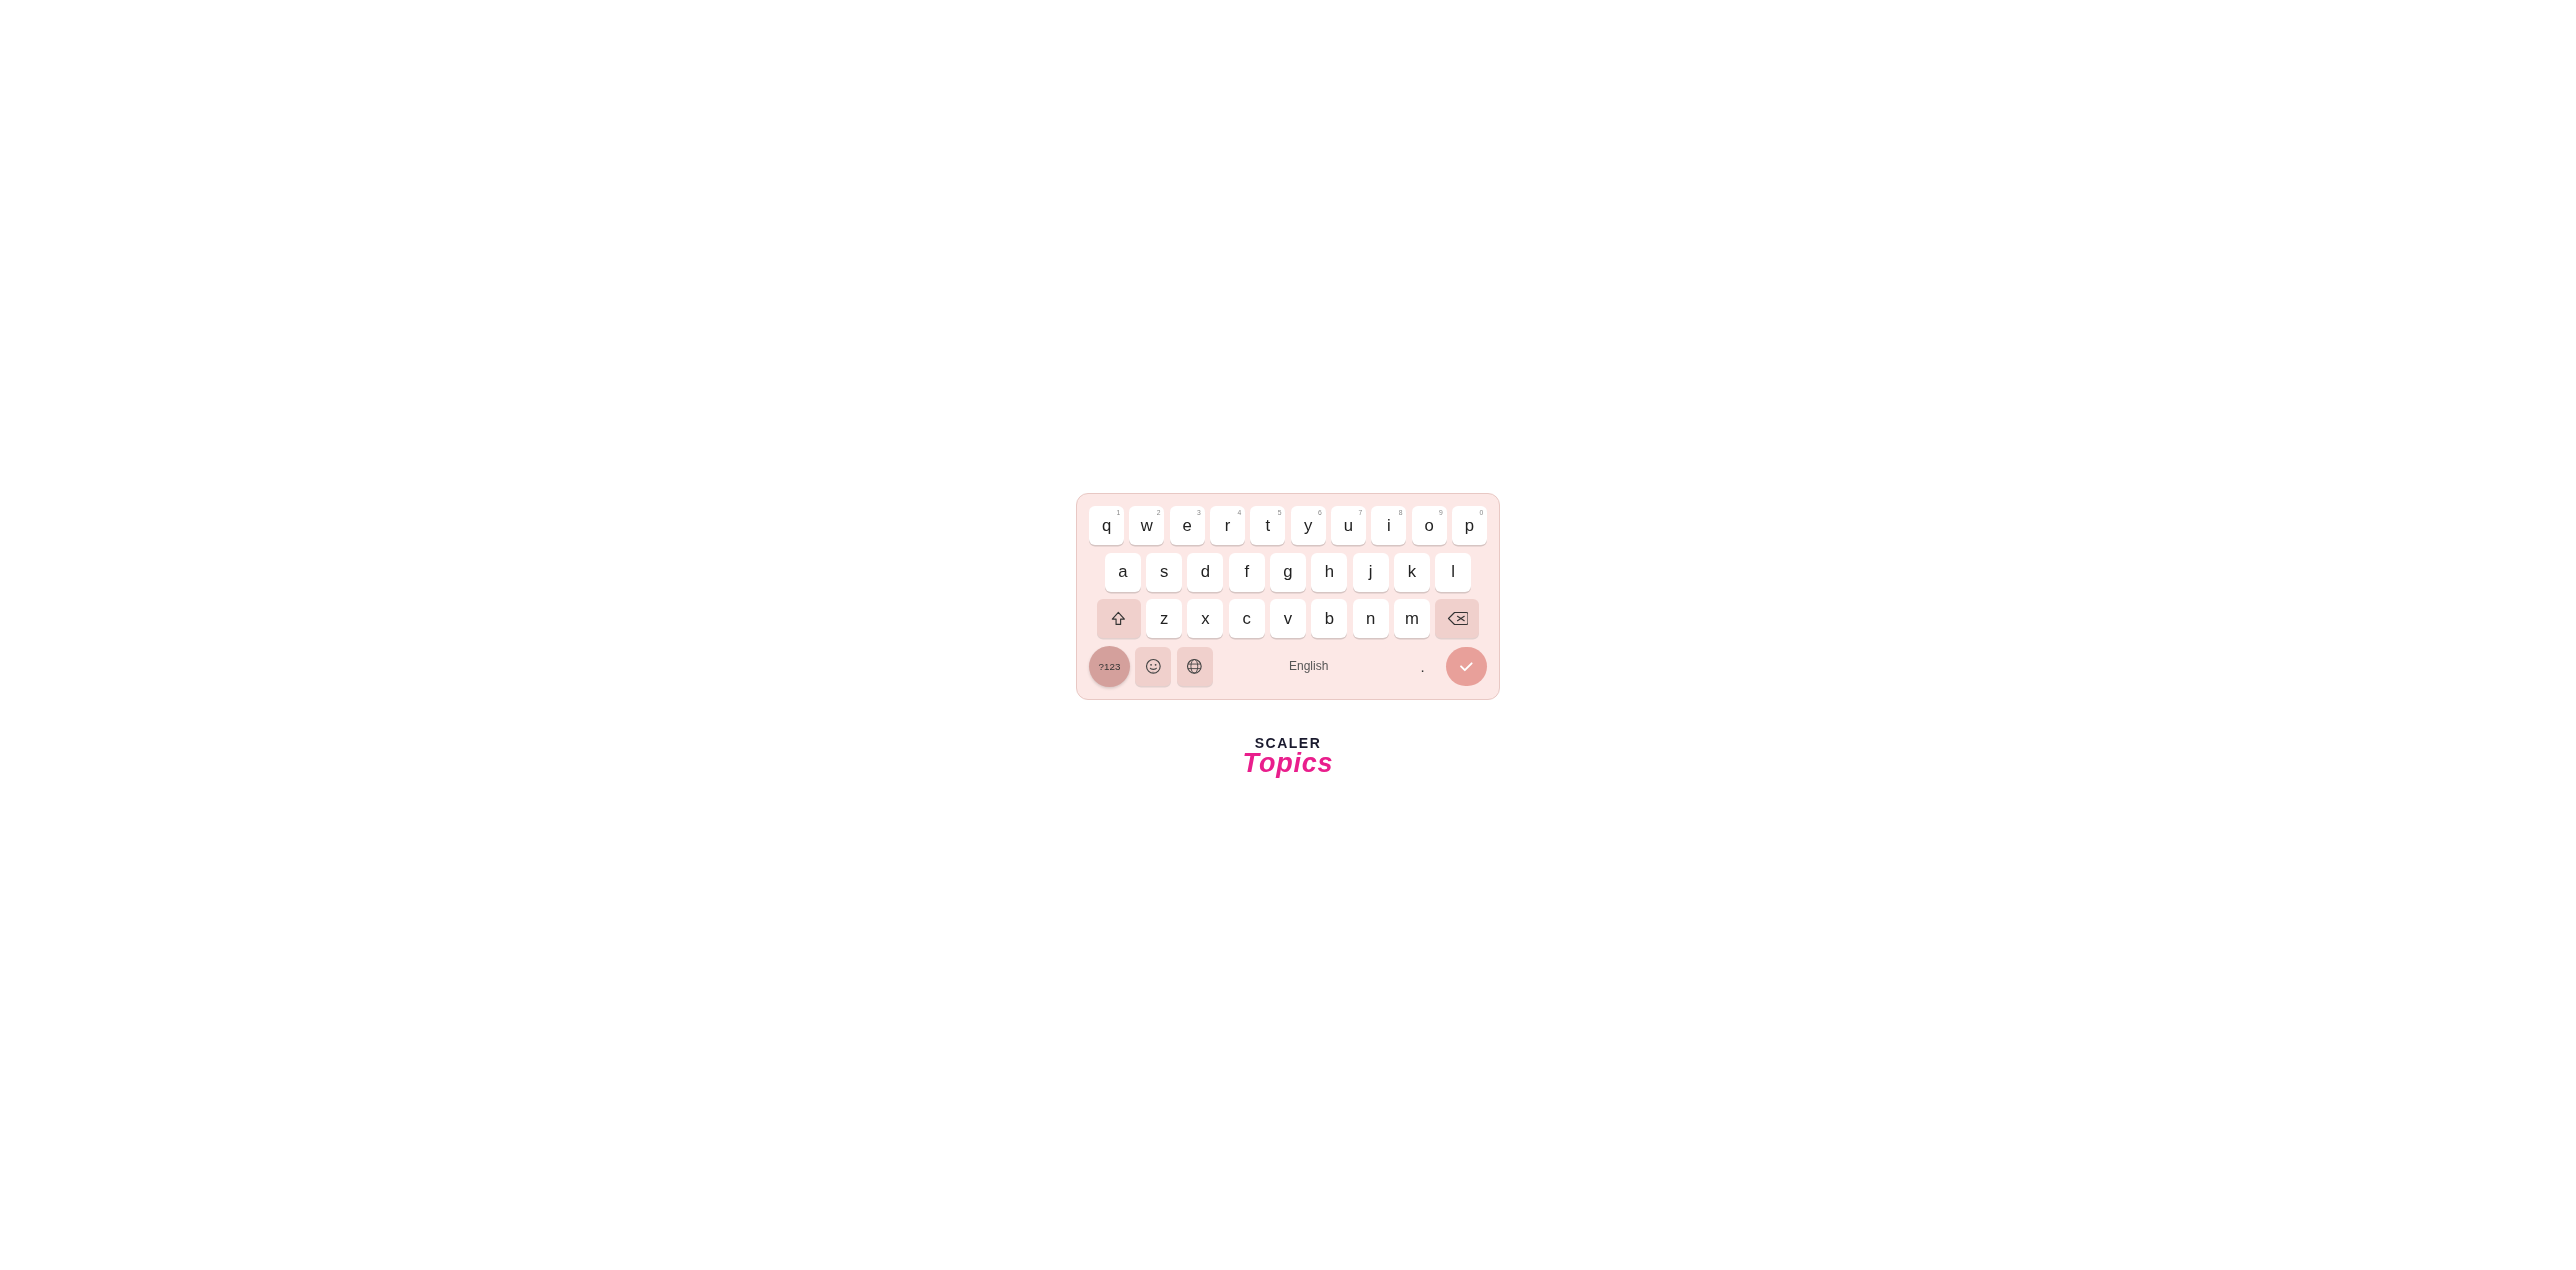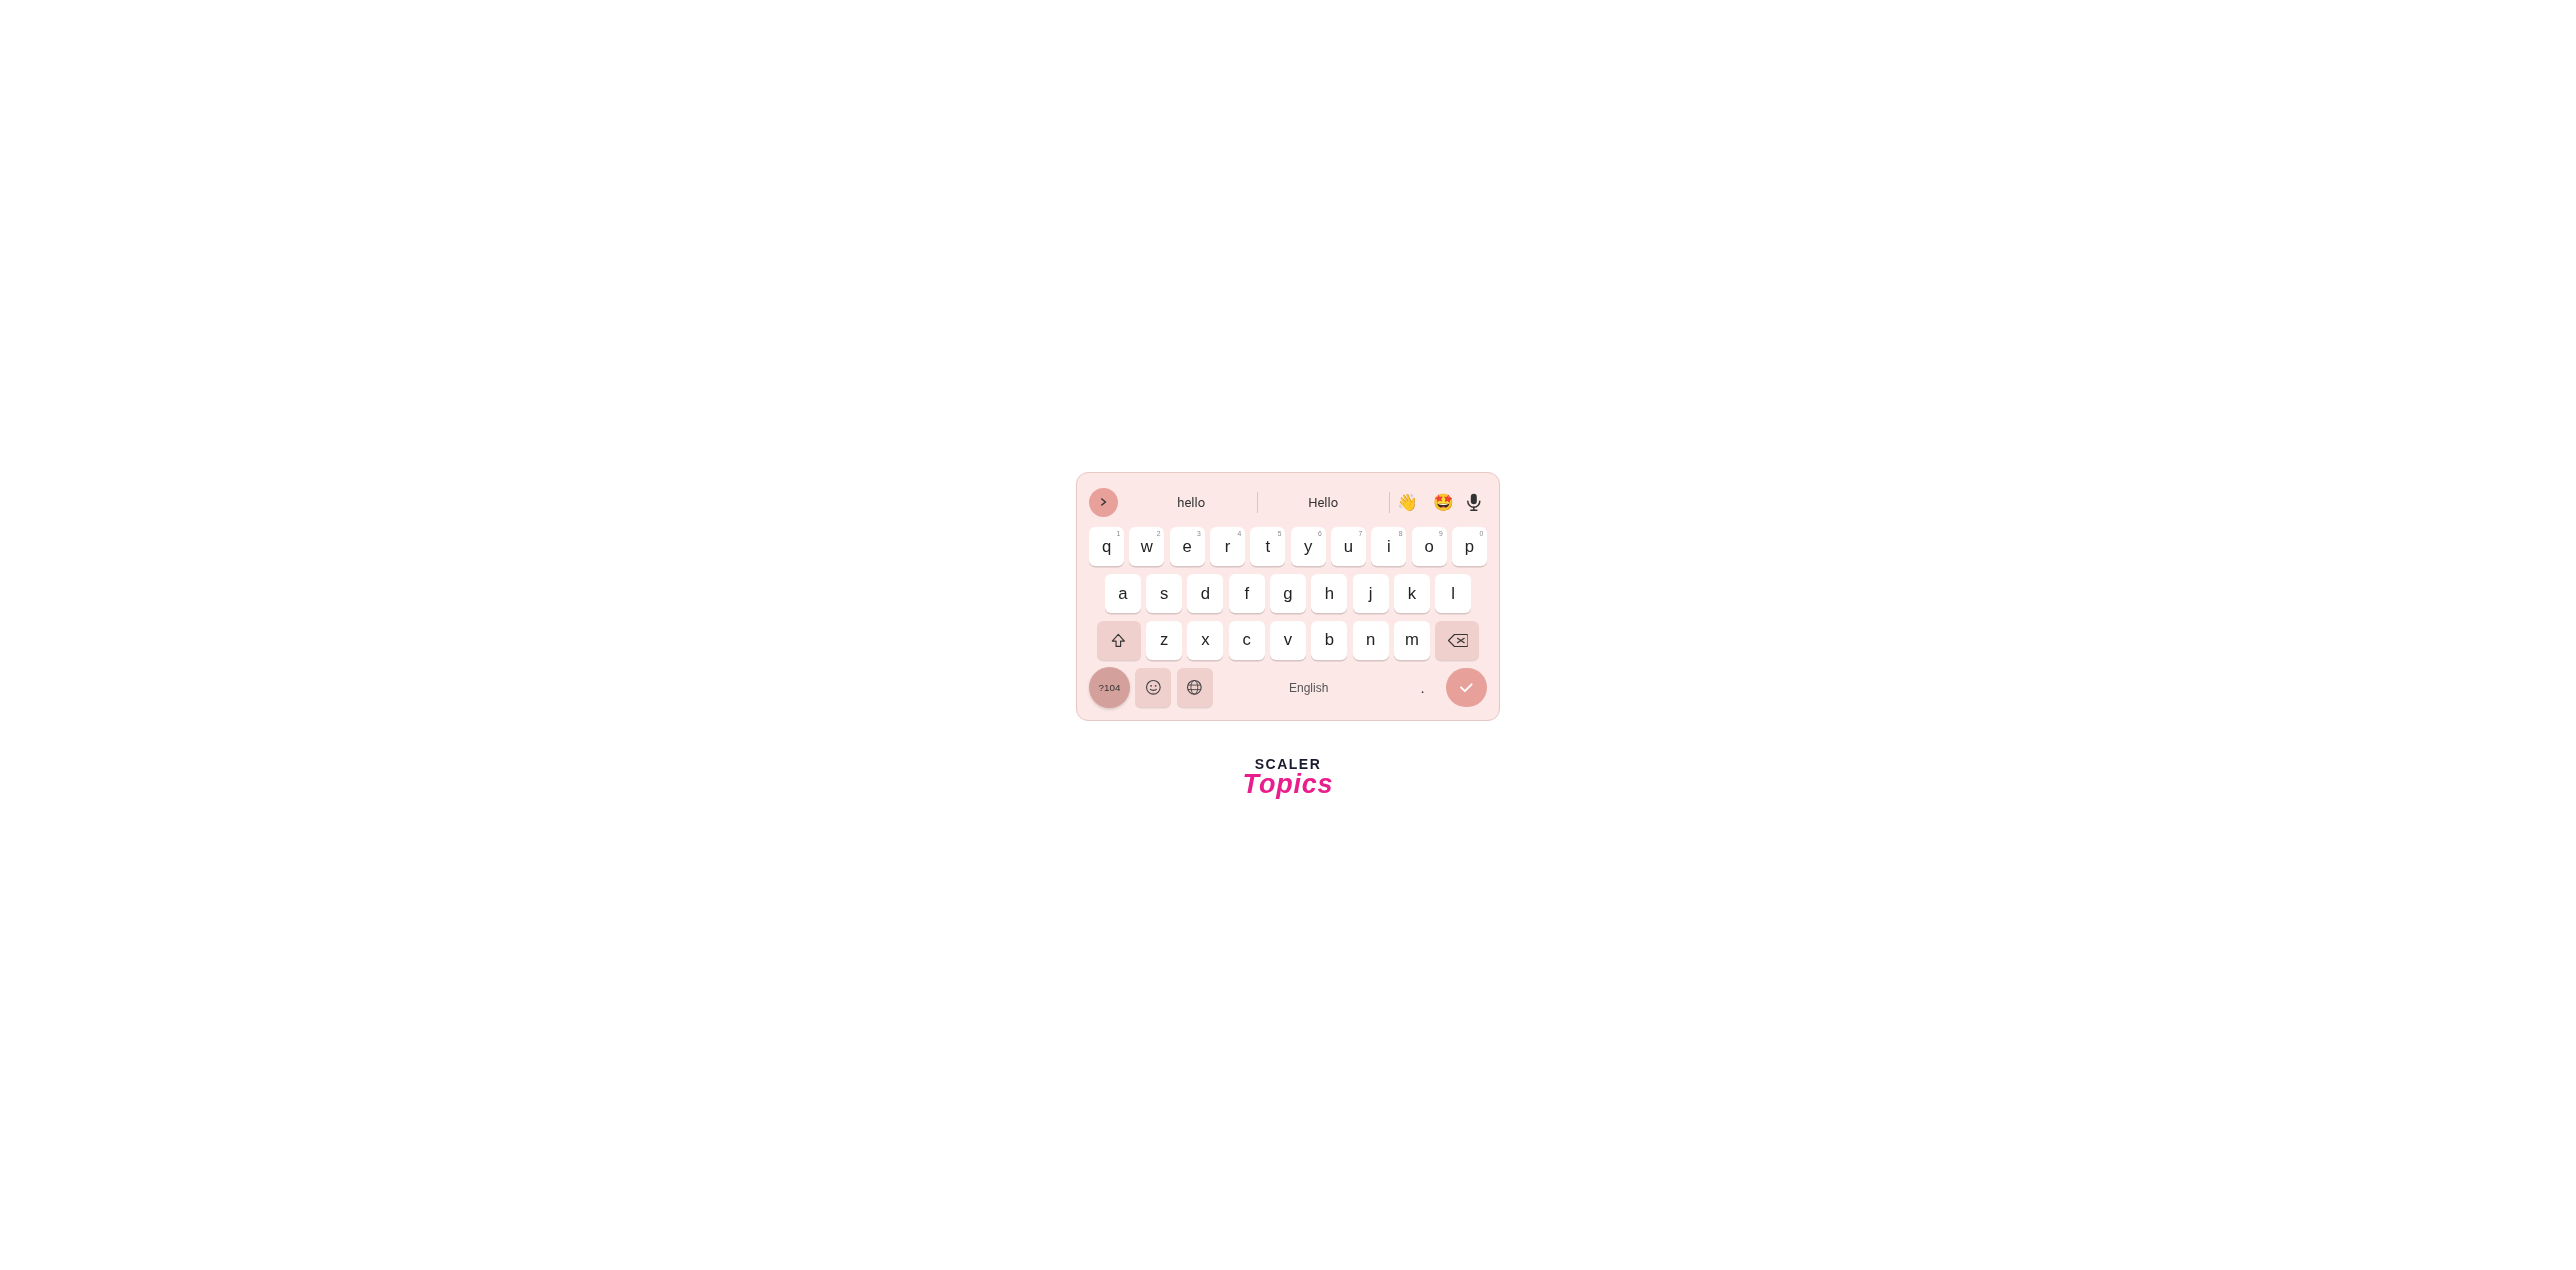--- a/index.html
+++ b/index.html
@@ -261,43 +261,20 @@
       justify-content: center;
     }
   </style>
 </head>
 <body>
 
 <div class="page-wrapper">
 
   <div class="keyboard">
 
-    <div class="suggestions-row">
-      <button class="expand-btn">
-        <svg viewBox="0 0 16 16" fill="none" xmlns="http://www.w3.org/2000/svg">
-          <path d="M5 4l5 4-5 4" stroke="#333" stroke-width="2" stroke-linecap="round" stroke-linejoin="round"></path>
-        </svg>
-      </button>
-      <div class="suggestions-words">
-        <span class="suggestion-word">hello</span>
-        <div class="suggestion-divider"></div>
-        <span class="suggestion-word">Hello</span>
-        <div class="suggestion-divider"></div>
-        <span class="suggestion-emoji">👋</span>
-        <span class="suggestion-emoji">🤩</span>
-        <span class="suggestion-mic">
-          <svg width="13.6" height="18" viewBox="0 0 18 24" fill="none" xmlns="http://www.w3.org/2000/svg">
-            <rect x="5" y="1" width="8" height="14" rx="4" fill="#333"></rect>
-            <path d="M1 11c0 4.4 3.6 8 8 8s8-3.6 8-8" stroke="#333" stroke-width="2" stroke-linecap="round" fill="none"></path>
-            <line x1="9" y1="19" x2="9" y2="23" stroke="#333" stroke-width="2" stroke-linecap="round"></line>
-            <line x1="5" y1="23" x2="13" y2="23" stroke="#333" stroke-width="2" stroke-linecap="round"></line>
-          </svg>
-        </span>
-      </div>
-    </div>
 
     <div class="key-row">
       <button class="key">
         <span class="number-hint">1</span>
         q
       </button>
       <button class="key">
         <span class="number-hint">2</span>
         w
       </button>
@@ -367,21 +344,21 @@
             <line x1="14" y1="7" x2="23" y2="13" stroke="#333" stroke-width="1.5" stroke-linecap="round"></line>
             <line x1="23" y1="7" x2="14" y2="13" stroke="#333" stroke-width="1.5" stroke-linecap="round"></line>
           </svg>
         </span>
       </button>
     </div>
 
     <div class="key-row">
 
       <button class="key-circle">
-        <span>?104</span>
+        <span>?123</span>
       </button>
 
       <button class="key-special key-emoji">
         <svg width="16.7" height="16.7" viewBox="0 0 22 22" fill="none" xmlns="http://www.w3.org/2000/svg" style="font-size:18px">
           <circle cx="11" cy="11" r="9" stroke="#444" stroke-width="1.5"></circle>
           <circle cx="8" cy="9" r="1.2" fill="#444"></circle>
           <circle cx="14" cy="9" r="1.2" fill="#444"></circle>
           <path d="M7 13.5c1 2 7 2 8 0" stroke="#444" stroke-width="1.5" stroke-linecap="round" fill="none"></path>
           <text x="9.5" y="18" font-size="7" fill="#555">,</text>
         </svg>

